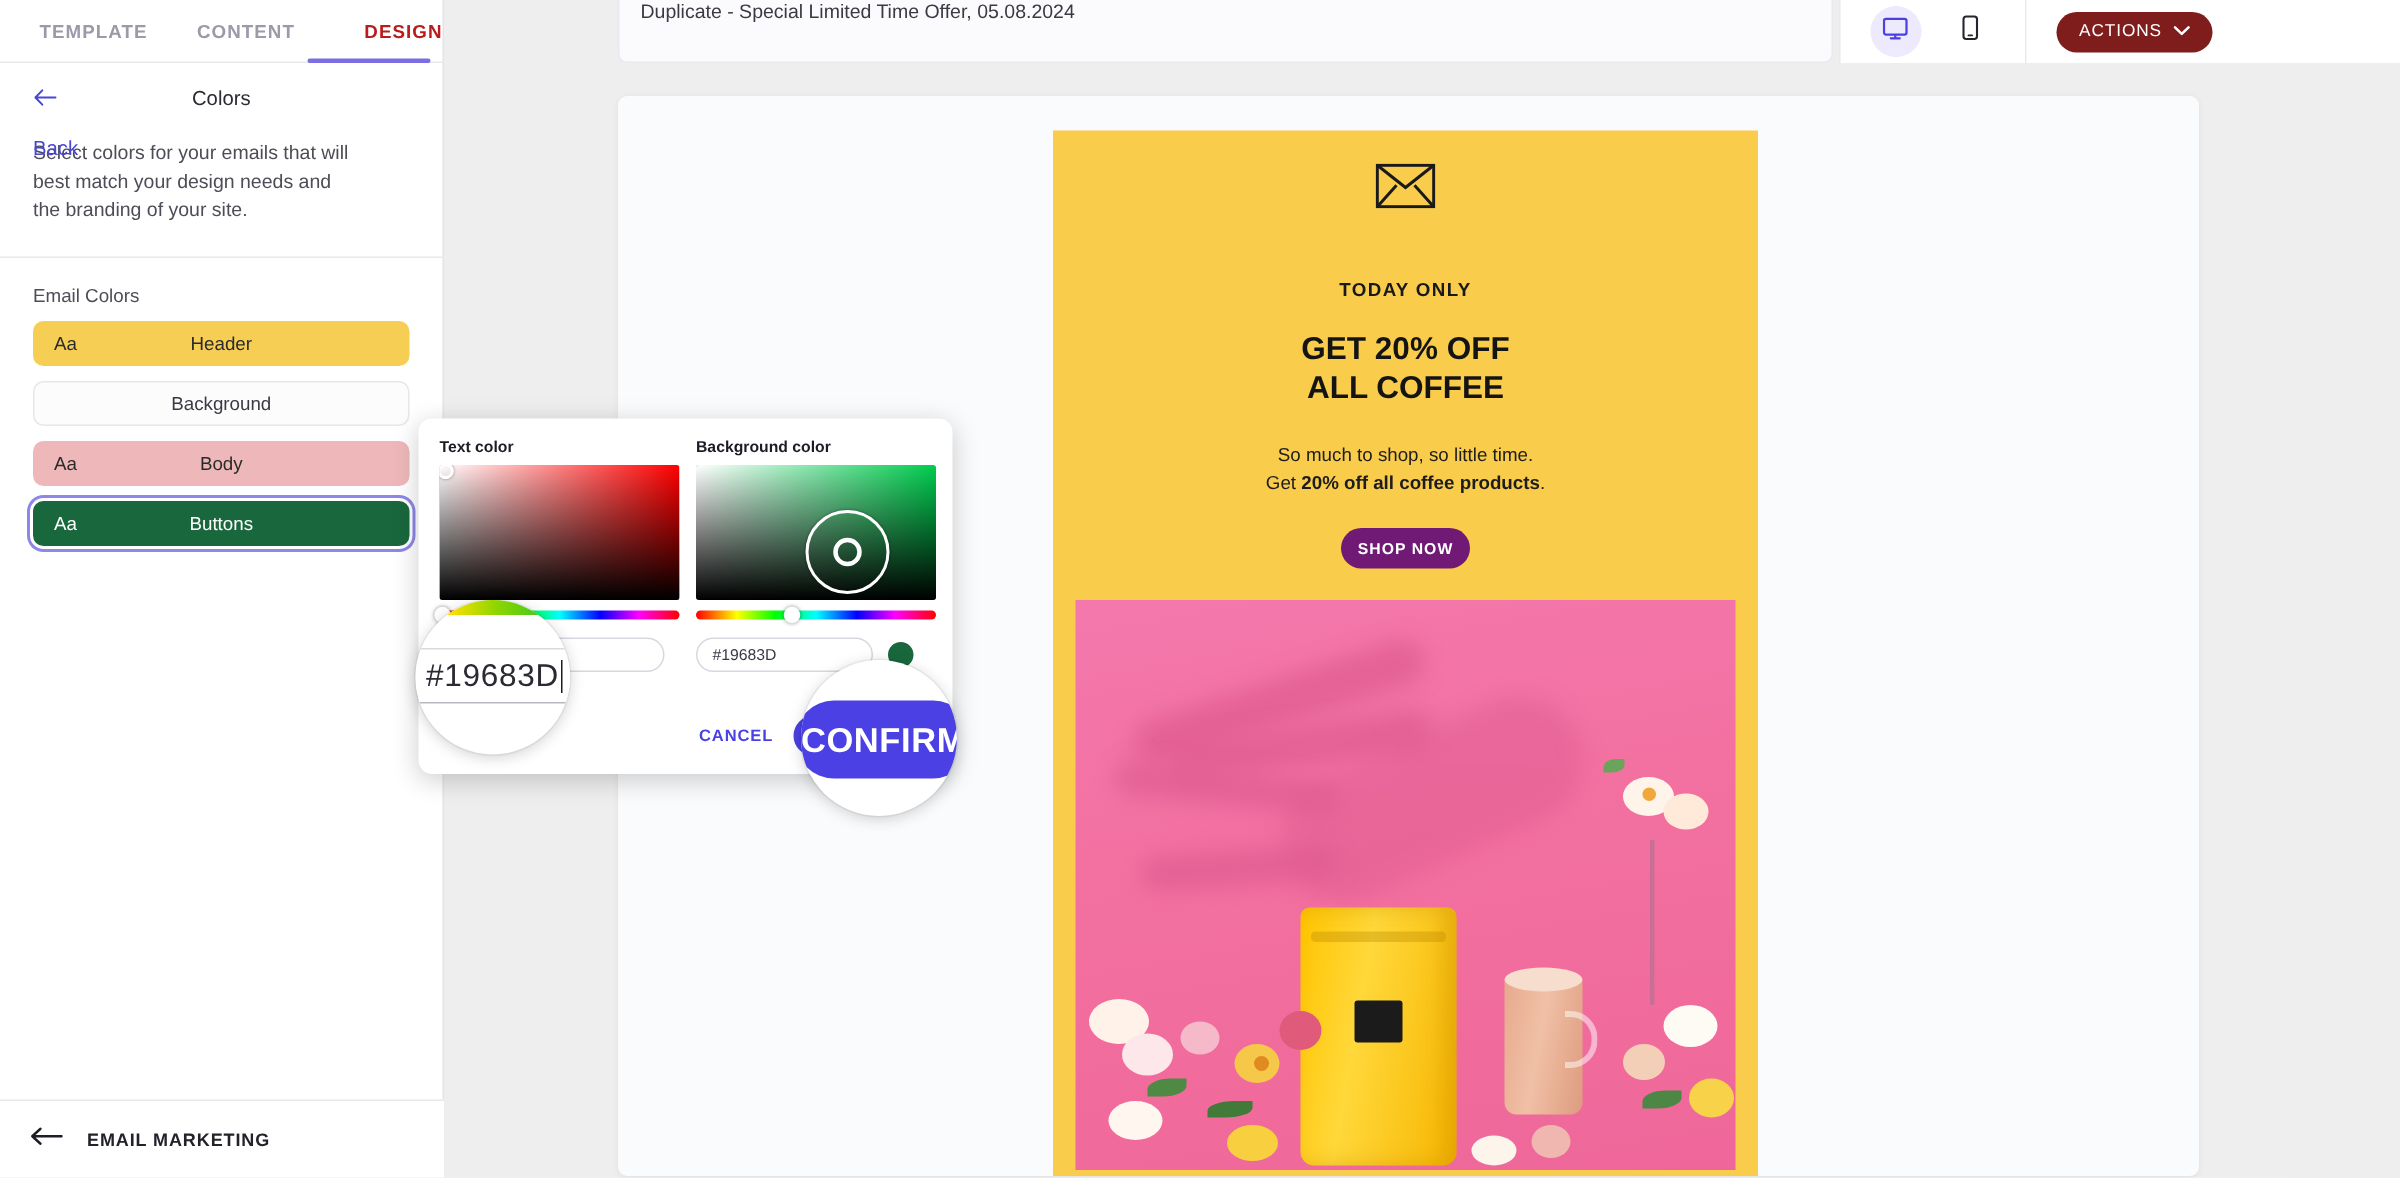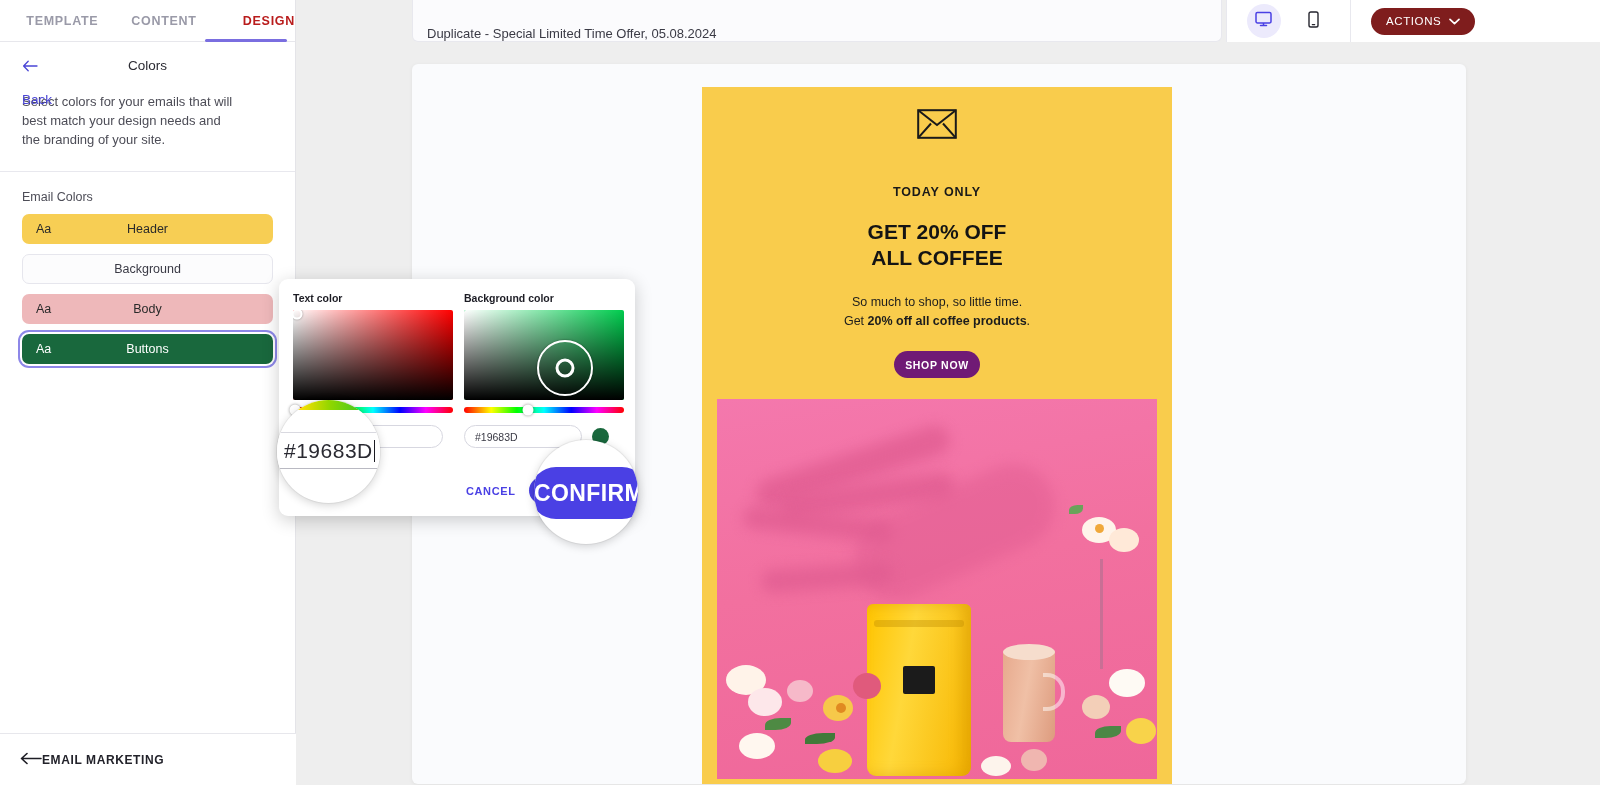--- a/index.html
+++ b/index.html
@@ -75,36 +75,36 @@
     width: 100%; text-align: center; font-size: 12.5px;
   }
   .swatch.selected {
     box-shadow: 0 0 0 2px #ffffff, 0 0 0 4px #8d87e8;
   }
 
   
   .bottom-bar {
     position: absolute; left: 0; bottom: 0; width: 296px; height: 52px;
     background: #ffffff; border-top: 1px solid #e7e7ec;
-    display: flex; align-items: center; padding-left: 20px;
+    display: flex; align-items: center; gap: 16px; padding-left: 20px;
   }
   .bottom-bar .lbl {
     font-size: 12px; font-weight: bold; letter-spacing: .6px; color: #22222a;
   }
 
   
   .topbar {
     position: absolute; left: 296px; top: 0; right: 0; height: 42px;
     background: #eeeeee;
   }
   .title-chip {
     position: absolute; left: 116px; top: 0; width: 810px; height: 42px;
     background: #fbfbfd; border-radius: 0 0 6px 6px;
     border: 1px solid #e8e8ee; border-top: none;
-    display: flex; align-items: flex-end; padding-left: 14px;
+    display: flex; align-items: flex-start; padding-left: 14px;
     font-size: 13px; color: #3a3a45;
   }
   .view-toggle {
     position: absolute; left: 930px; top: 0; width: 125px; height: 42px;
     background: #ffffff; border-left: 1px solid #e8e8ee; border-right: 1px solid #e8e8ee;
     display: flex; align-items: center; justify-content: center; gap: 16px;
   }
   .vt-btn {
     width: 34px; height: 34px; border-radius: 50%;
     display: flex; align-items: center; justify-content: center; cursor: pointer;

